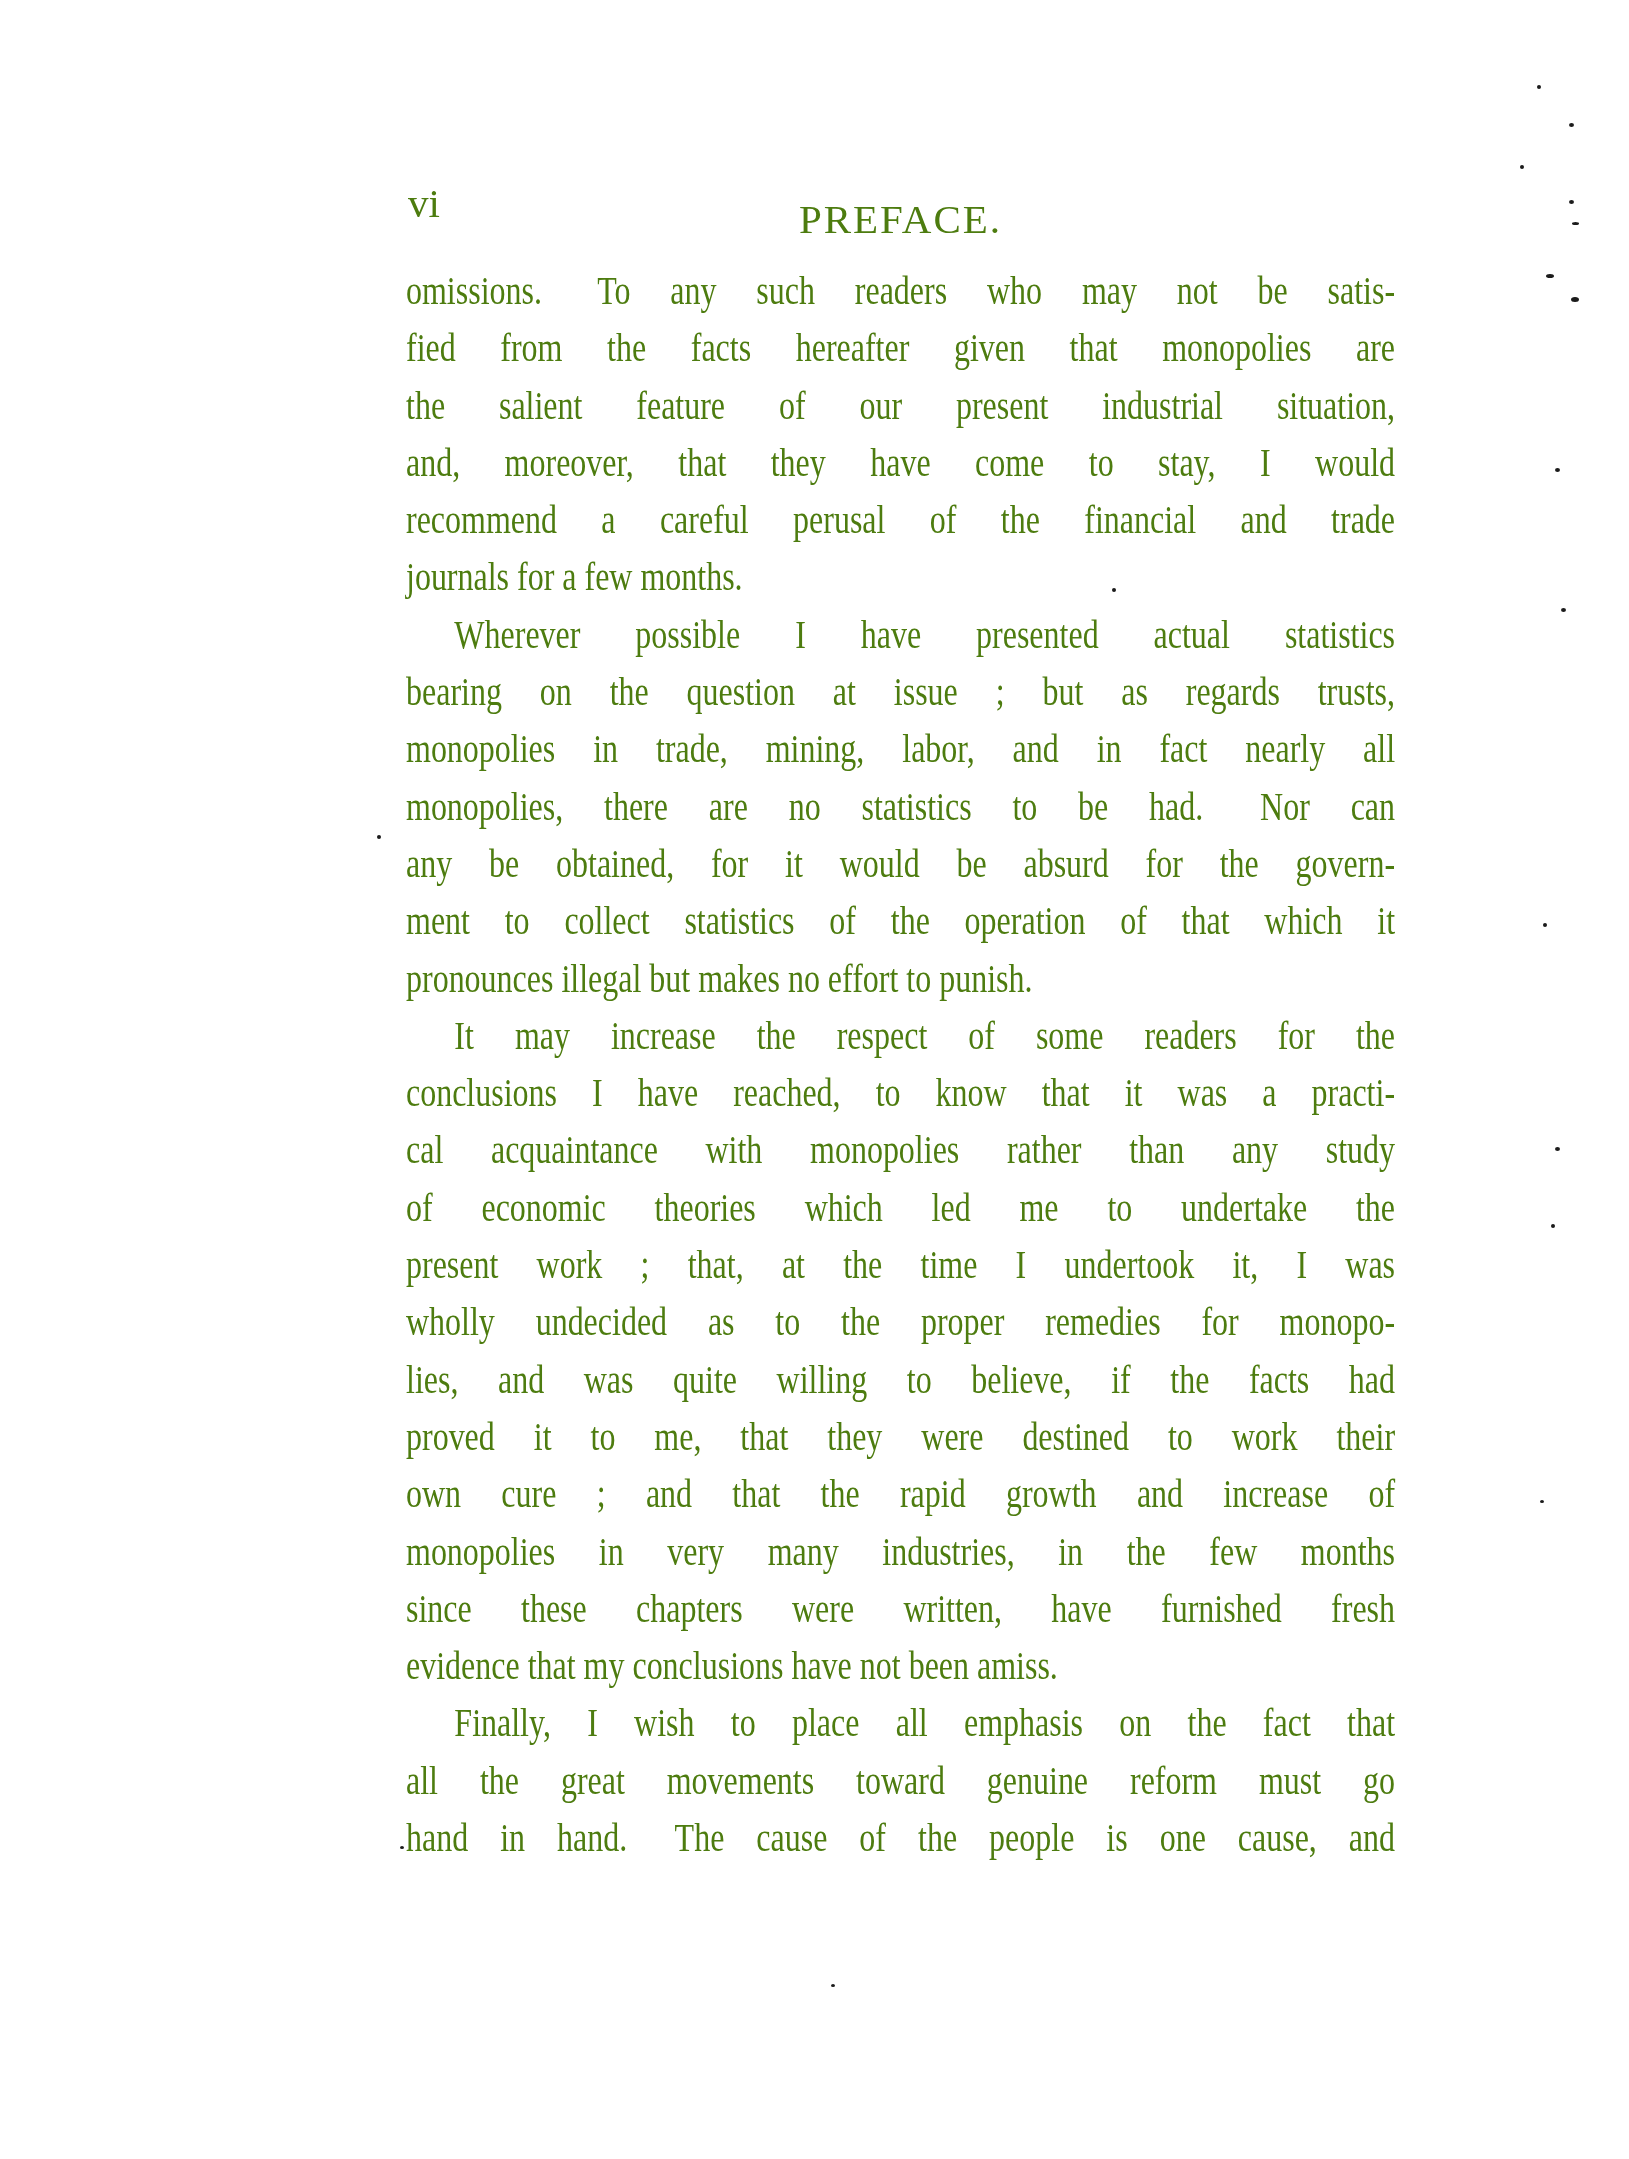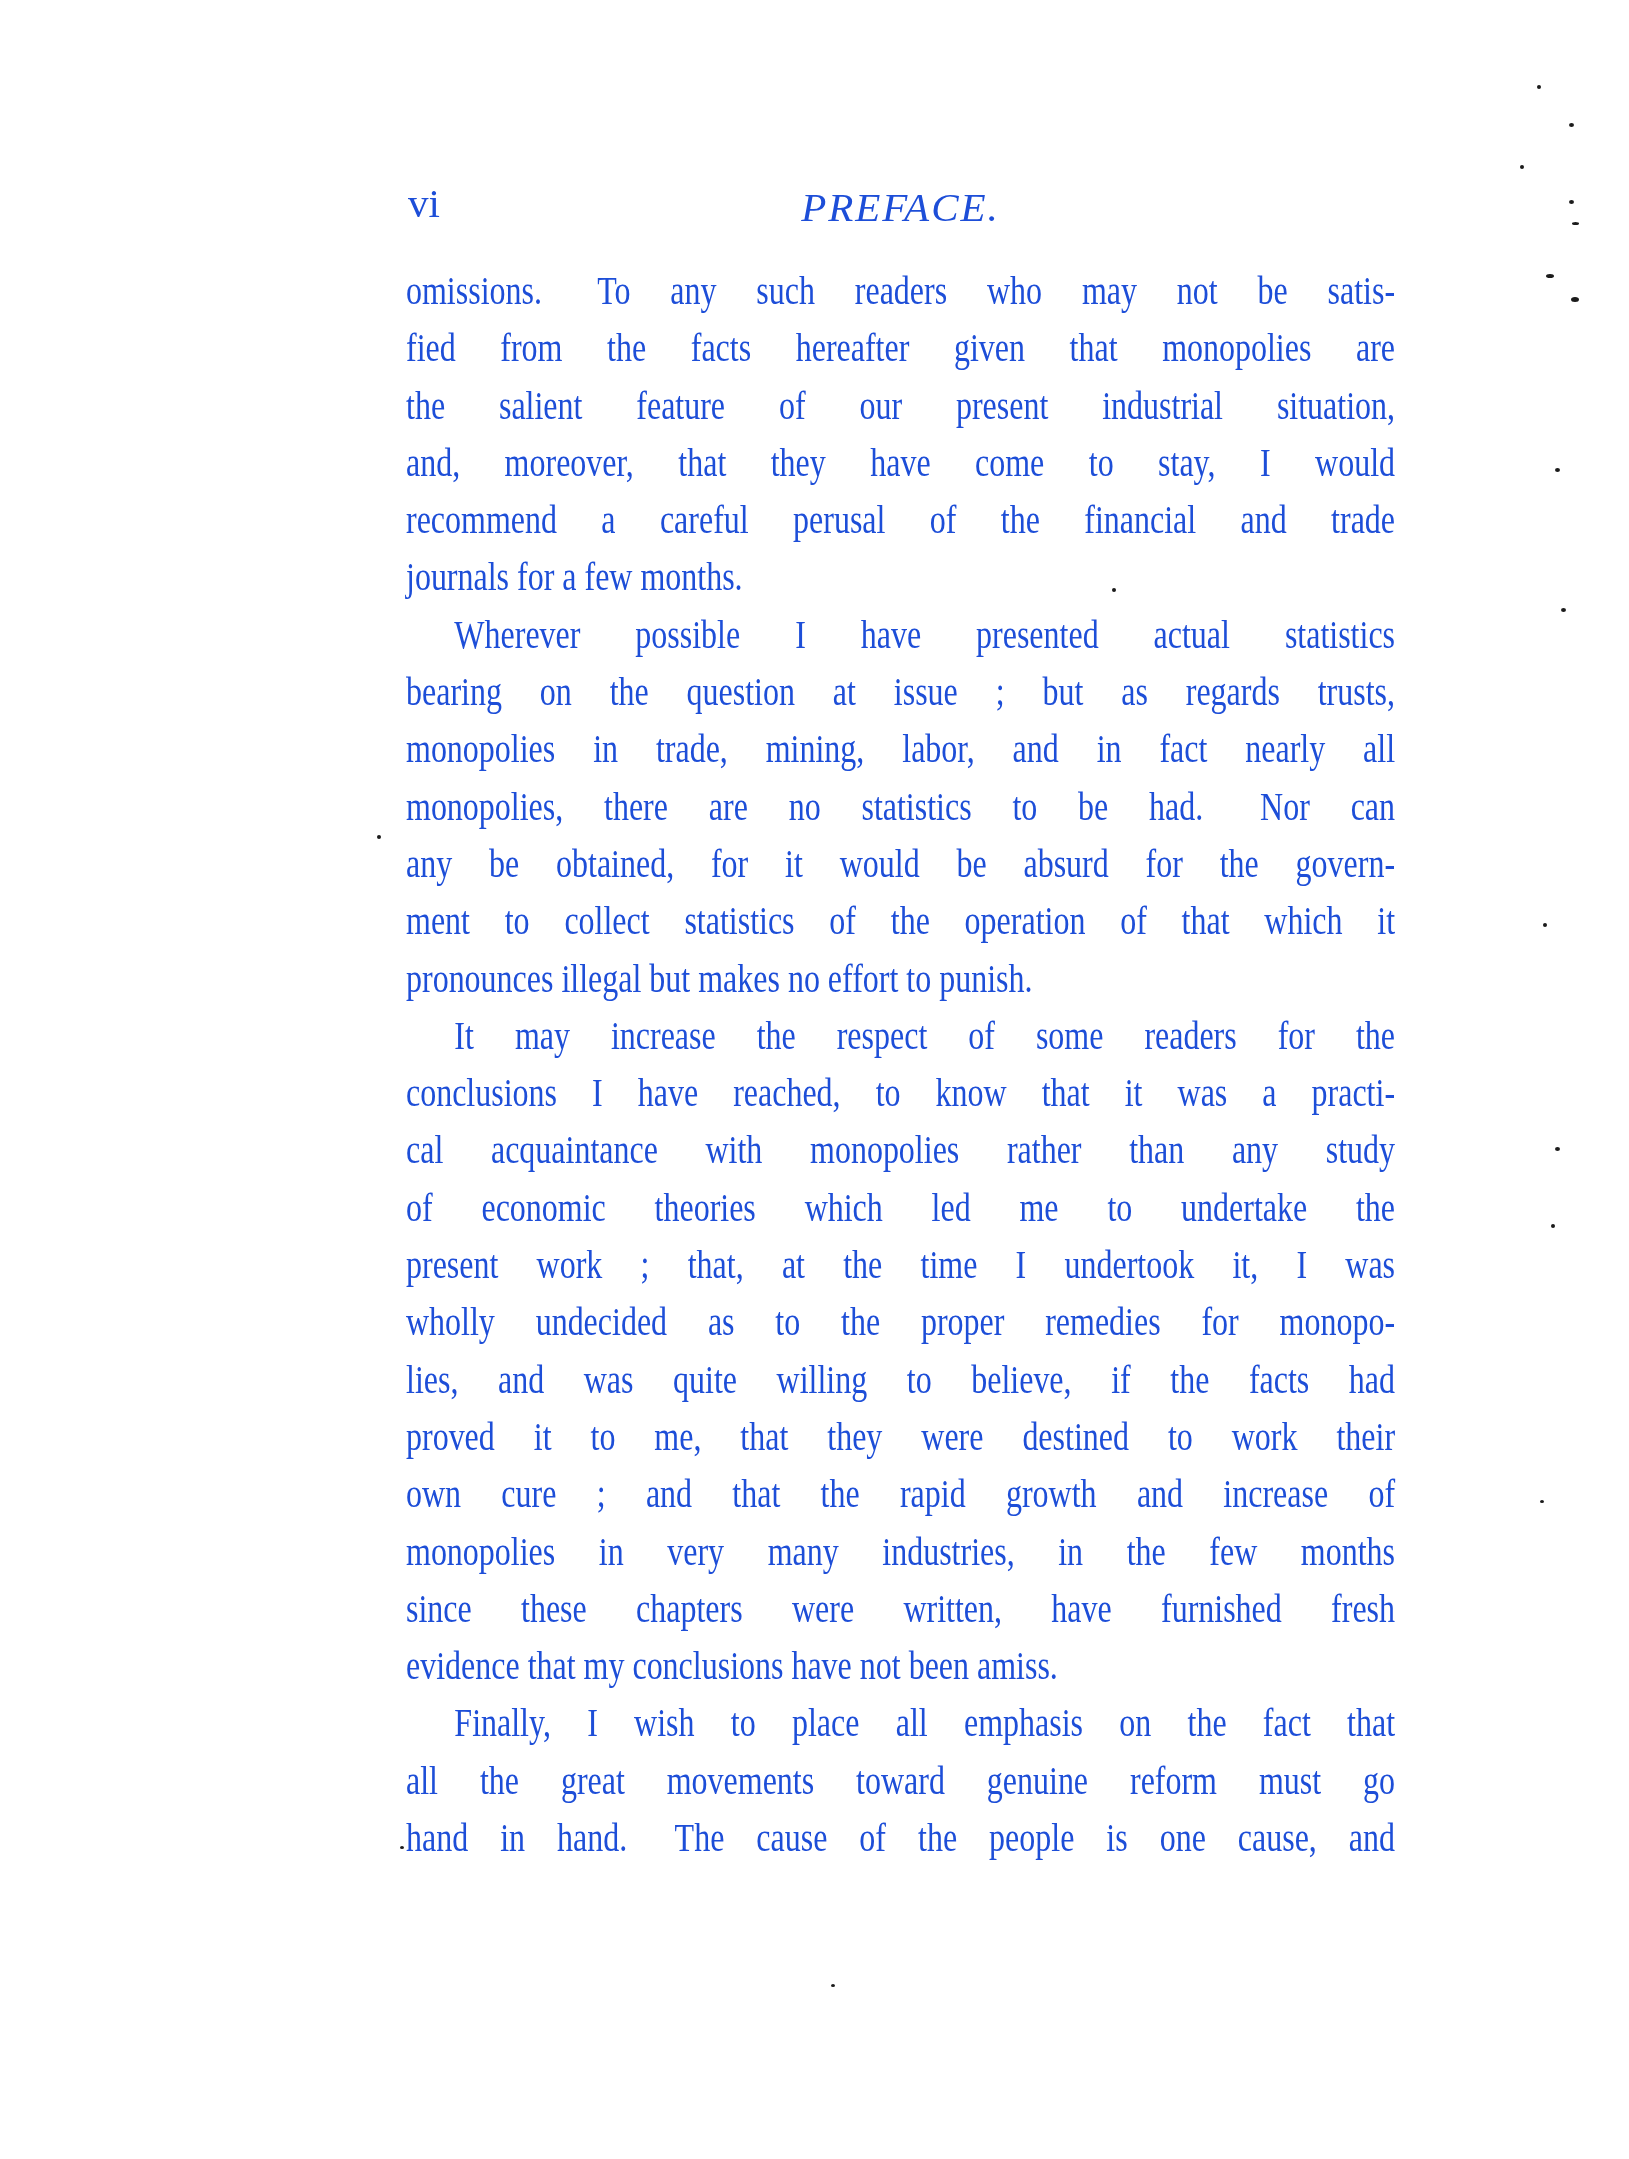--- a/index.html
+++ b/index.html
@@ -9,43 +9,42 @@
     height: 2159px;
     background: #ffffff;
     overflow: hidden;
   }
   #book-page {
     position: relative;
     width: 1629px;
     height: 2159px;
     background: #ffffff;
     font-family: "Liberation Serif", "DejaVu Serif", serif;
-    color: #1d4ed8;
+    color: #4d7c0f;
   }
   
   #page-header {
     position: absolute;
     left: 406px;
     top: 181px;
     width: 989px;
     height: 57px;
     font-size: 41px;
     line-height: 44px;
   }
   #page-number {
     position: absolute;
     left: 2px;
     top: 0;
   }
   #page-title {
     position: absolute;
     left: 50%;
-    top: 4px;
+    top: 16px;
     transform: translateX(-50%);
-    font-style: italic;
     letter-spacing: 2px;
     white-space: nowrap;
   }
   
   #page-body {
     position: absolute;
     left: 406px;
     top: 262px;
     width: 1268px;
     transform: scaleX(0.78);

